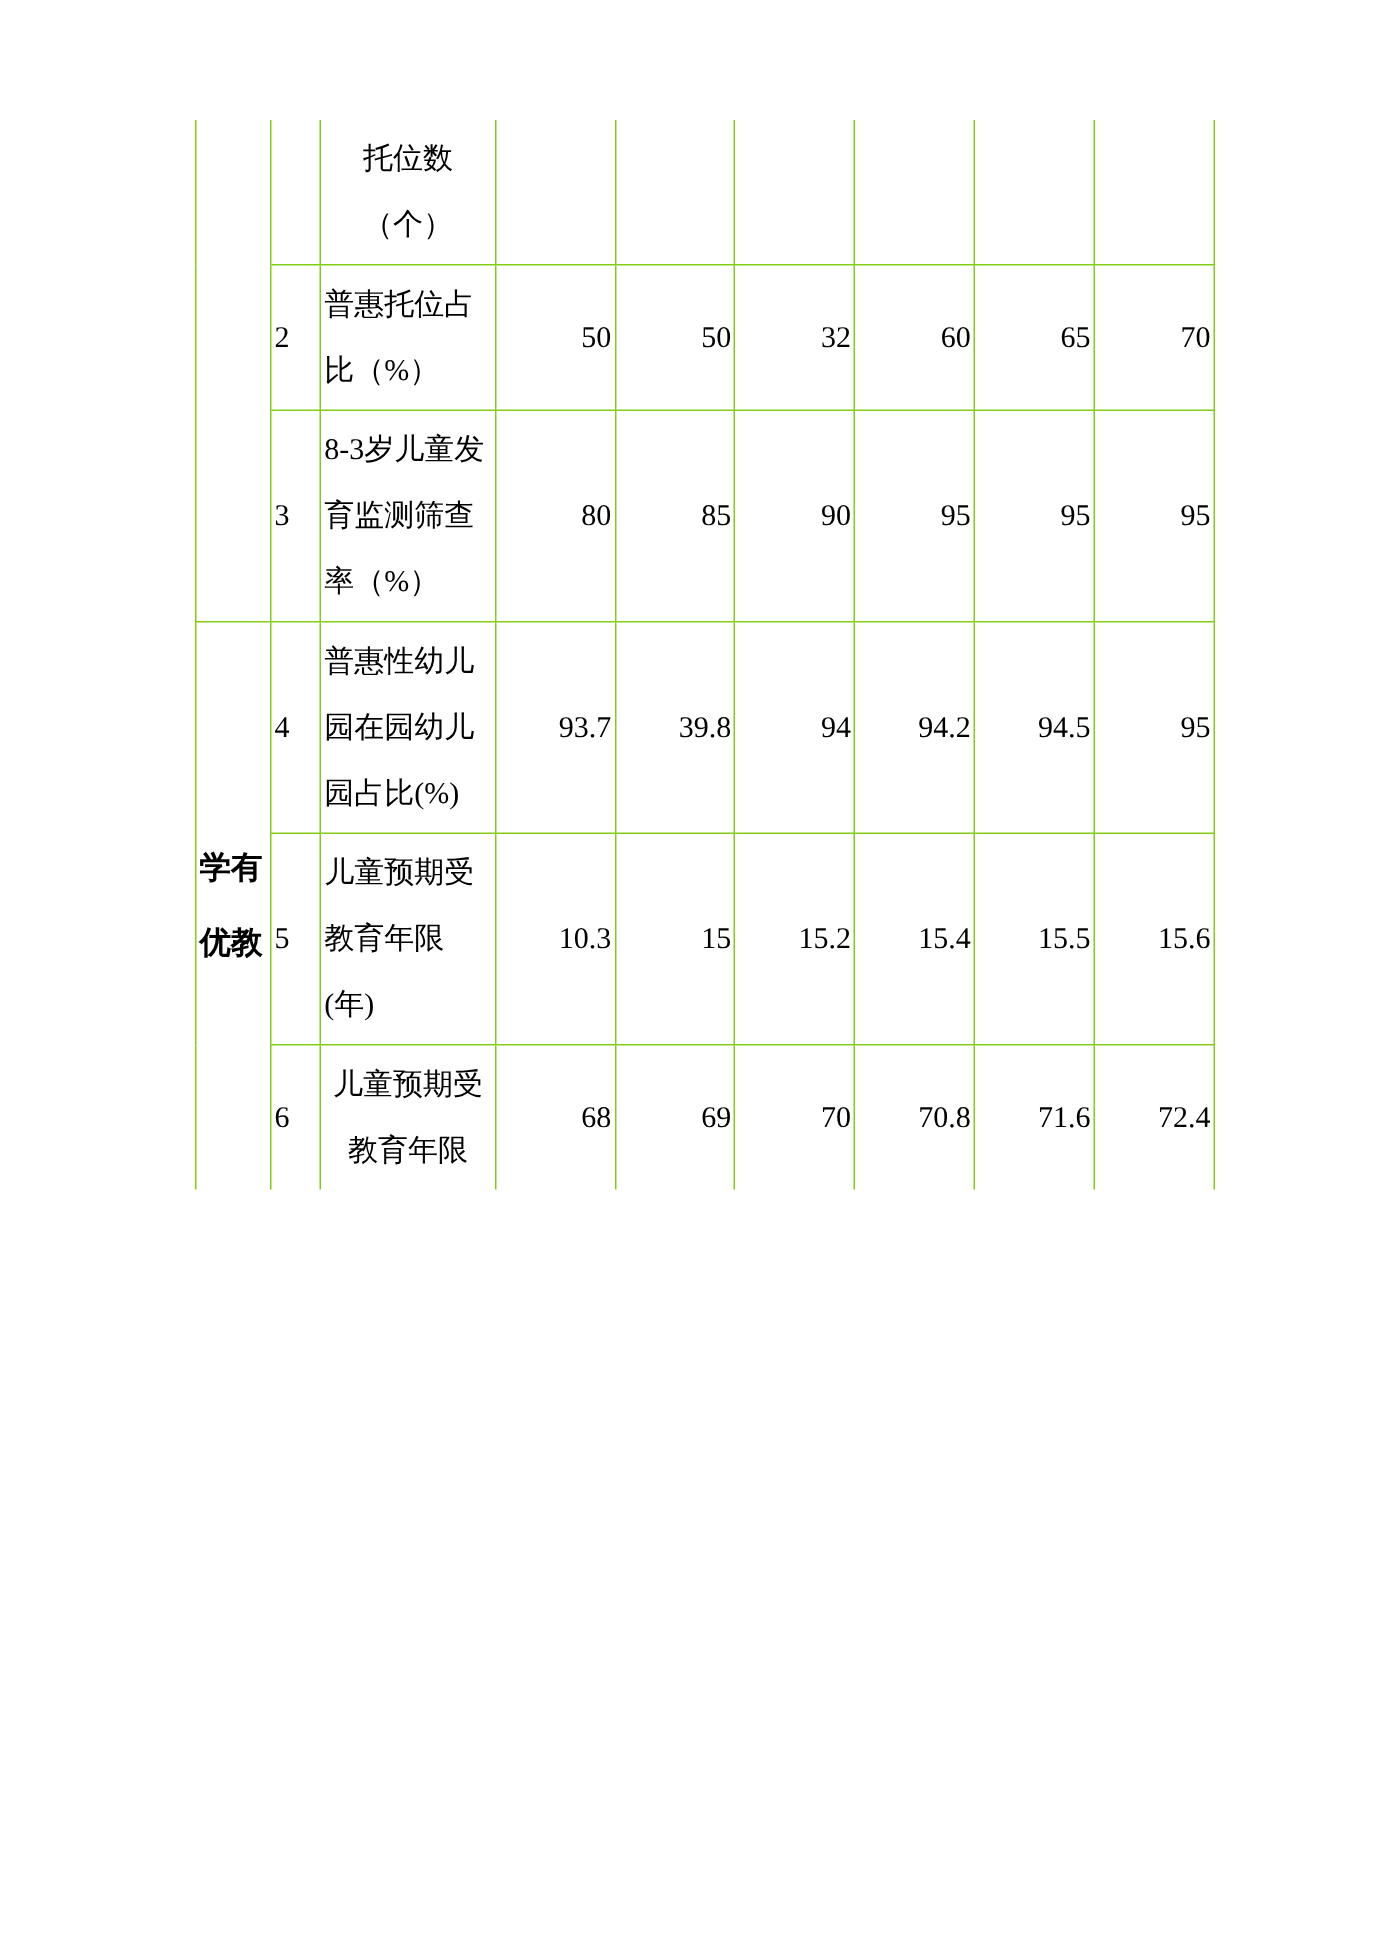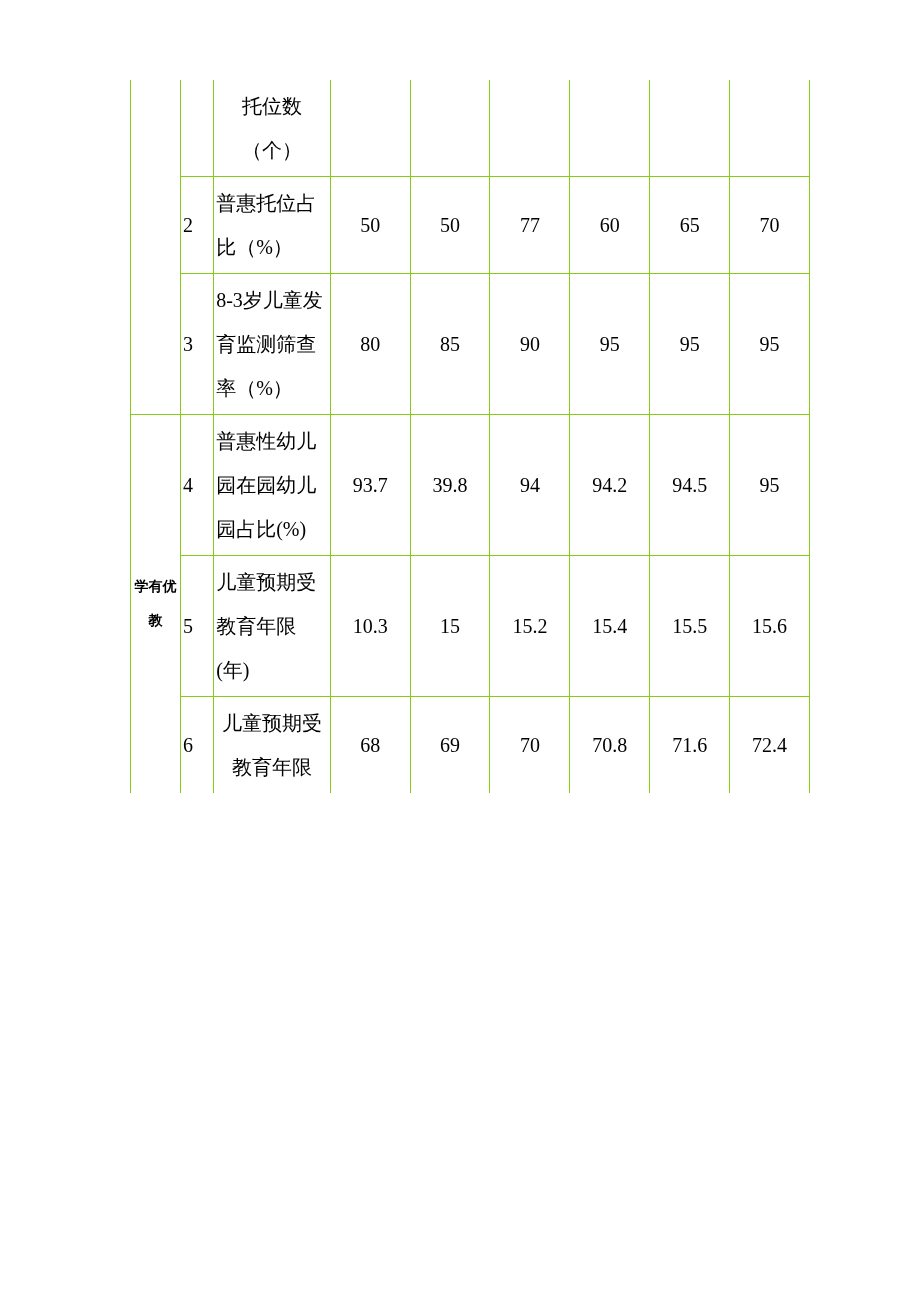--- a/index.html
+++ b/index.html
@@ -27,28 +27,27 @@
     vertical-align: middle;
     text-align: left;
     line-height: 2.2;
     word-break: break-all;
   }
   .no-top { border-top: none; }
   .no-bottom { border-bottom: none; }
   .cat {
     font-family: "SimHei", "黑体", sans-serif;
     font-weight: bold;
-    text-align: center;
-    font-size: 14px;
+    font-size: 21px;
     line-height: 2.4;
   }
   .idx { text-align: left; padding-left: 2px; }
   .ind { text-align: left; }
   .ind-center { text-align: center; }
-  .val { text-align: center; padding-left: 2px; }
+  .val { text-align: right; padding-left: 2px; }
   col.c0 { width: 7.5%; }
   col.c1 { width: 5%; }
   col.c2 { width: 17.5%; }
   col.c3 { width: 12%; }
   col.c4 { width: 12%; }
   col.c5 { width: 12%; }
   col.c6 { width: 12%; }
   col.c7 { width: 12%; }
   col.c8 { width: 12%; }
 </style>
@@ -81,21 +80,21 @@
     <td class="val no-top"></td>
     <td class="val no-top"></td>
   </tr>
 
   <tr>
     <td class="cat no-top no-bottom"></td>
     <td class="idx">2</td>
     <td class="ind">普惠托位占比（%）</td>
     <td class="val">50</td>
     <td class="val">50</td>
-    <td class="val">77</td>
+    <td class="val">32</td>
     <td class="val">60</td>
     <td class="val">65</td>
     <td class="val">70</td>
   </tr>
 
   <tr>
     <td class="cat no-top"></td>
     <td class="idx">3</td>
     <td class="ind">8-3岁儿童发育监测筛查率（%）</td>
     <td class="val">80</td>

